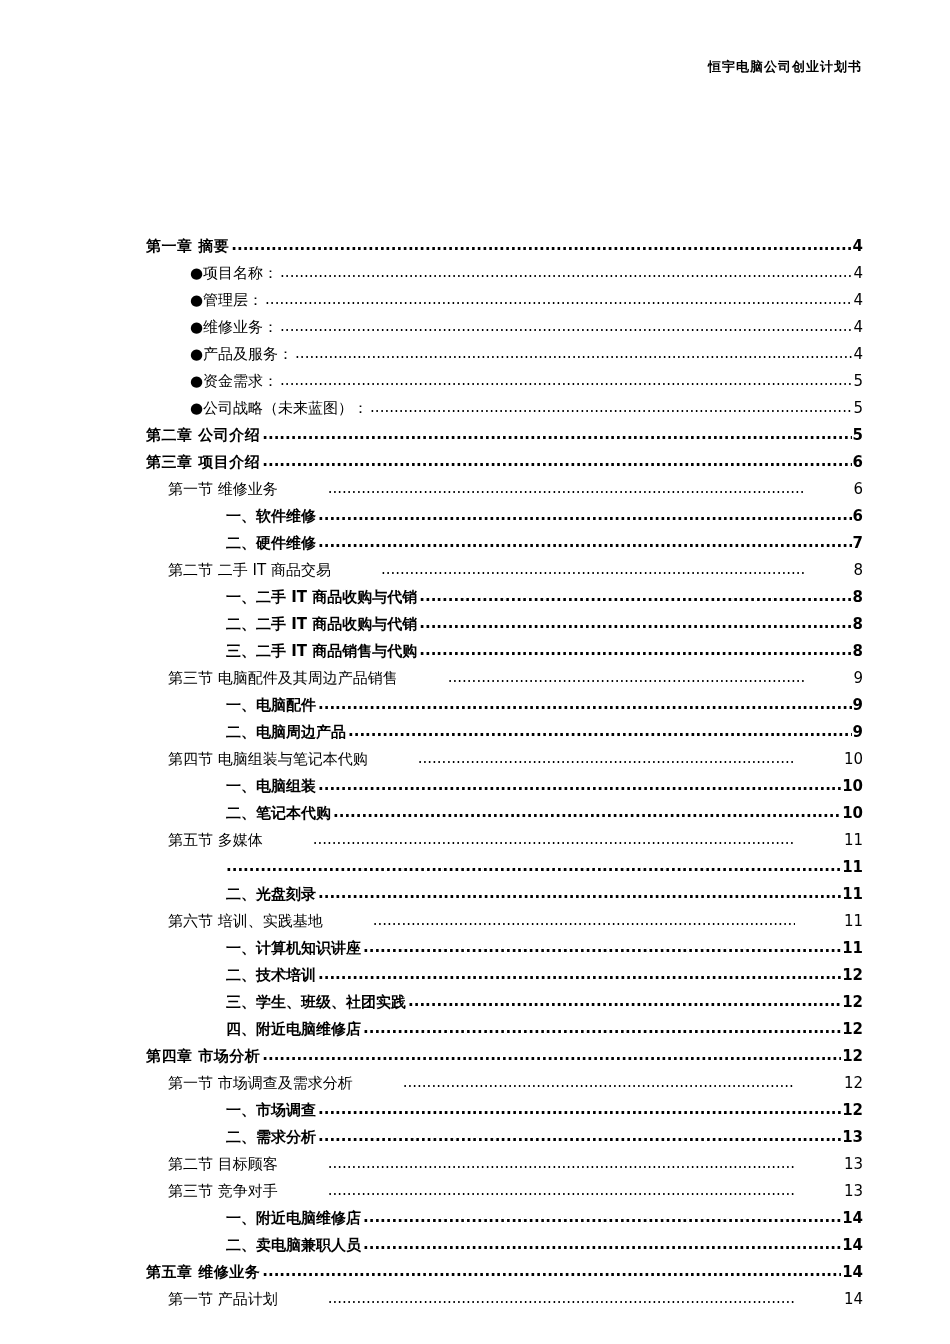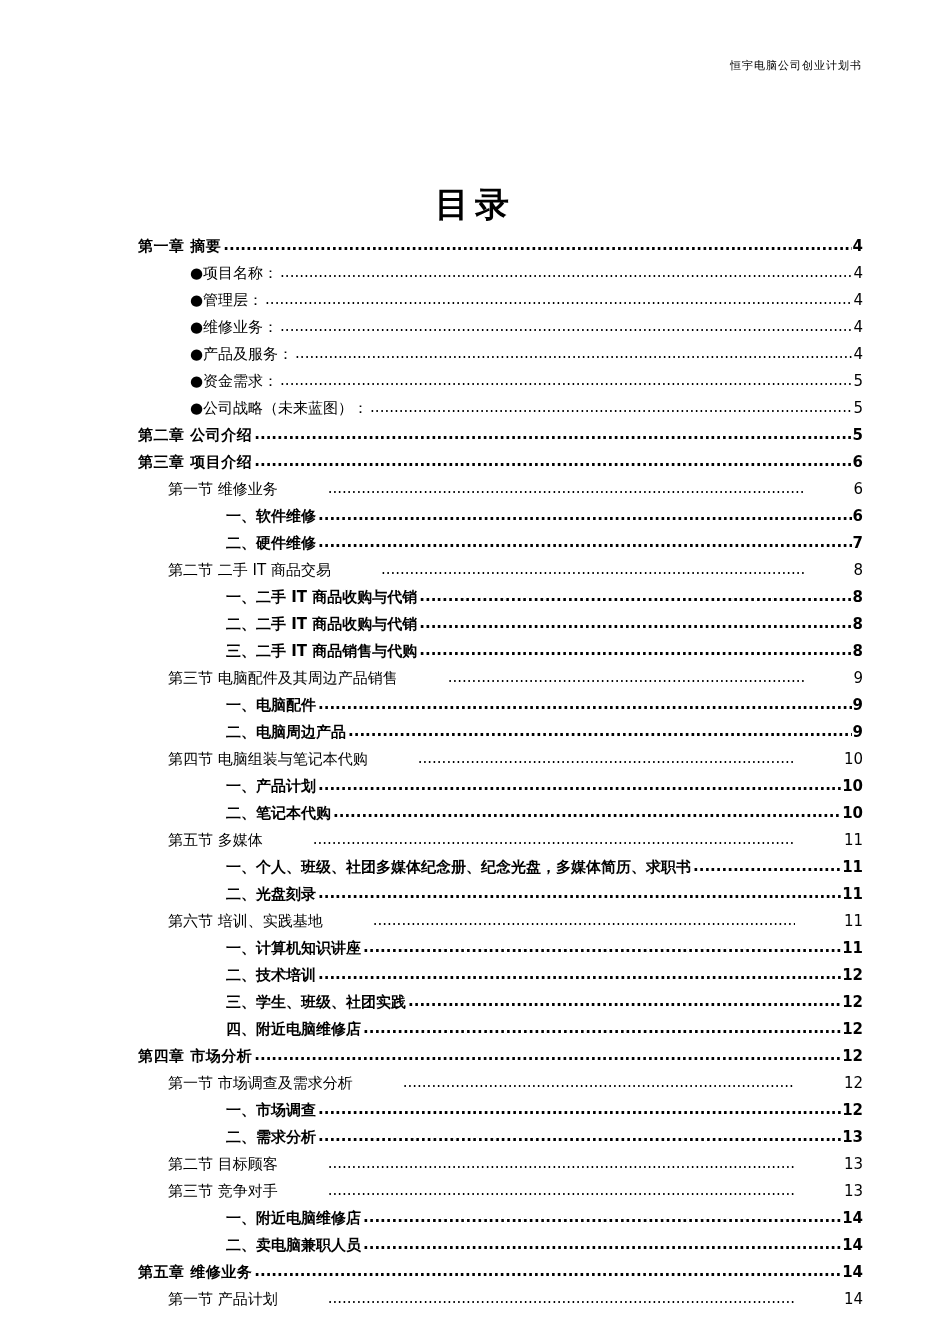--- a/index.html
+++ b/index.html
@@ -20,24 +20,24 @@
     height: 1344px;
     position: relative;
     box-sizing: border-box;
     padding: 0;
   }
   .header {
     position: absolute;
     top: 58px;
     right: 88px;
     font-family: "DejaVu Sans", sans-serif;
-    font-size: 11px;
+    font-size: 13px;
     letter-spacing: 1px;
     color: #000;
-    font-weight: 400;
+    font-weight: 700;
   }
   .doc-title {
     position: absolute;
     top: 182px;
     left: 0;
     width: 950px;
     text-align: center;
     font-family: "DejaVu Serif", serif;
     font-size: 34px;
     font-weight: bold;
@@ -76,21 +76,21 @@
     padding-left: 1px;
     text-align: right;
     font-size: 15px;
   }
 
   
   .lvl-chapter {
     font-family: "DejaVu Sans", sans-serif;
     font-weight: bold;
     font-size: 15px;
-    margin-left: 8px;
+    margin-left: 16px;
   }
   .lvl-chapter .toc-label { letter-spacing: 0.5px; }
 
   .lvl-bullet {
     font-family: "DejaVu Sans", sans-serif;
     font-weight: normal;
     font-size: 15px;
     margin-left: 60px;
   }
   .lvl-section {
@@ -117,21 +117,20 @@
     font-weight: bold;
   }
 </style>
 </head>
 <body>
 
 <div class="page">
 
   <div class="header">恒宇电脑公司创业计划书</div>
 
-  <div class="doc-title">目录</div>
 
   <div class="toc" id="toc-container">
       <div class="toc-row lvl-chapter">
         <span class="toc-label">第一章 摘要</span>
         <span class="toc-dots">....................................................................................................................................................................................................................................................................</span>
         <span class="toc-page">4</span>
       </div>
       <div class="toc-row lvl-bullet">
         <span class="toc-label">●项目名称：</span>
         <span class="toc-dots">....................................................................................................................................................................................................................................................................</span>
@@ -221,36 +220,35 @@
         <span class="toc-label">二、电脑周边产品</span>
         <span class="toc-dots">....................................................................................................................................................................................................................................................................</span>
         <span class="toc-page">9</span>
       </div>
       <div class="toc-row lvl-section">
         <span class="toc-label">第四节 电脑组装与笔记本代购</span>
         <span class="toc-dots">....................................................................................................................................................................................................................................................................</span>
         <span class="toc-page">10</span>
       </div>
       <div class="toc-row lvl-sub">
-        <span class="toc-label">一、产品计划</span>
+        <span class="toc-label">一、电脑组装</span>
         <span class="toc-dots">....................................................................................................................................................................................................................................................................</span>
         <span class="toc-page">10</span>
       </div>
       <div class="toc-row lvl-sub">
         <span class="toc-label">二、笔记本代购</span>
         <span class="toc-dots">....................................................................................................................................................................................................................................................................</span>
         <span class="toc-page">10</span>
       </div>
       <div class="toc-row lvl-section">
         <span class="toc-label">第五节 多媒体</span>
         <span class="toc-dots">....................................................................................................................................................................................................................................................................</span>
         <span class="toc-page">11</span>
       </div>
       <div class="toc-row lvl-sub">
-        <span class="toc-label">一、个人、班级、社团多媒体纪念册、纪念光盘，多媒体简历、求职书</span>
         <span class="toc-dots">....................................................................................................................................................................................................................................................................</span>
         <span class="toc-page">11</span>
       </div>
       <div class="toc-row lvl-sub">
         <span class="toc-label">二、光盘刻录</span>
         <span class="toc-dots">....................................................................................................................................................................................................................................................................</span>
         <span class="toc-page">11</span>
       </div>
       <div class="toc-row lvl-section">
         <span class="toc-label">第六节 培训、实践基地</span>

